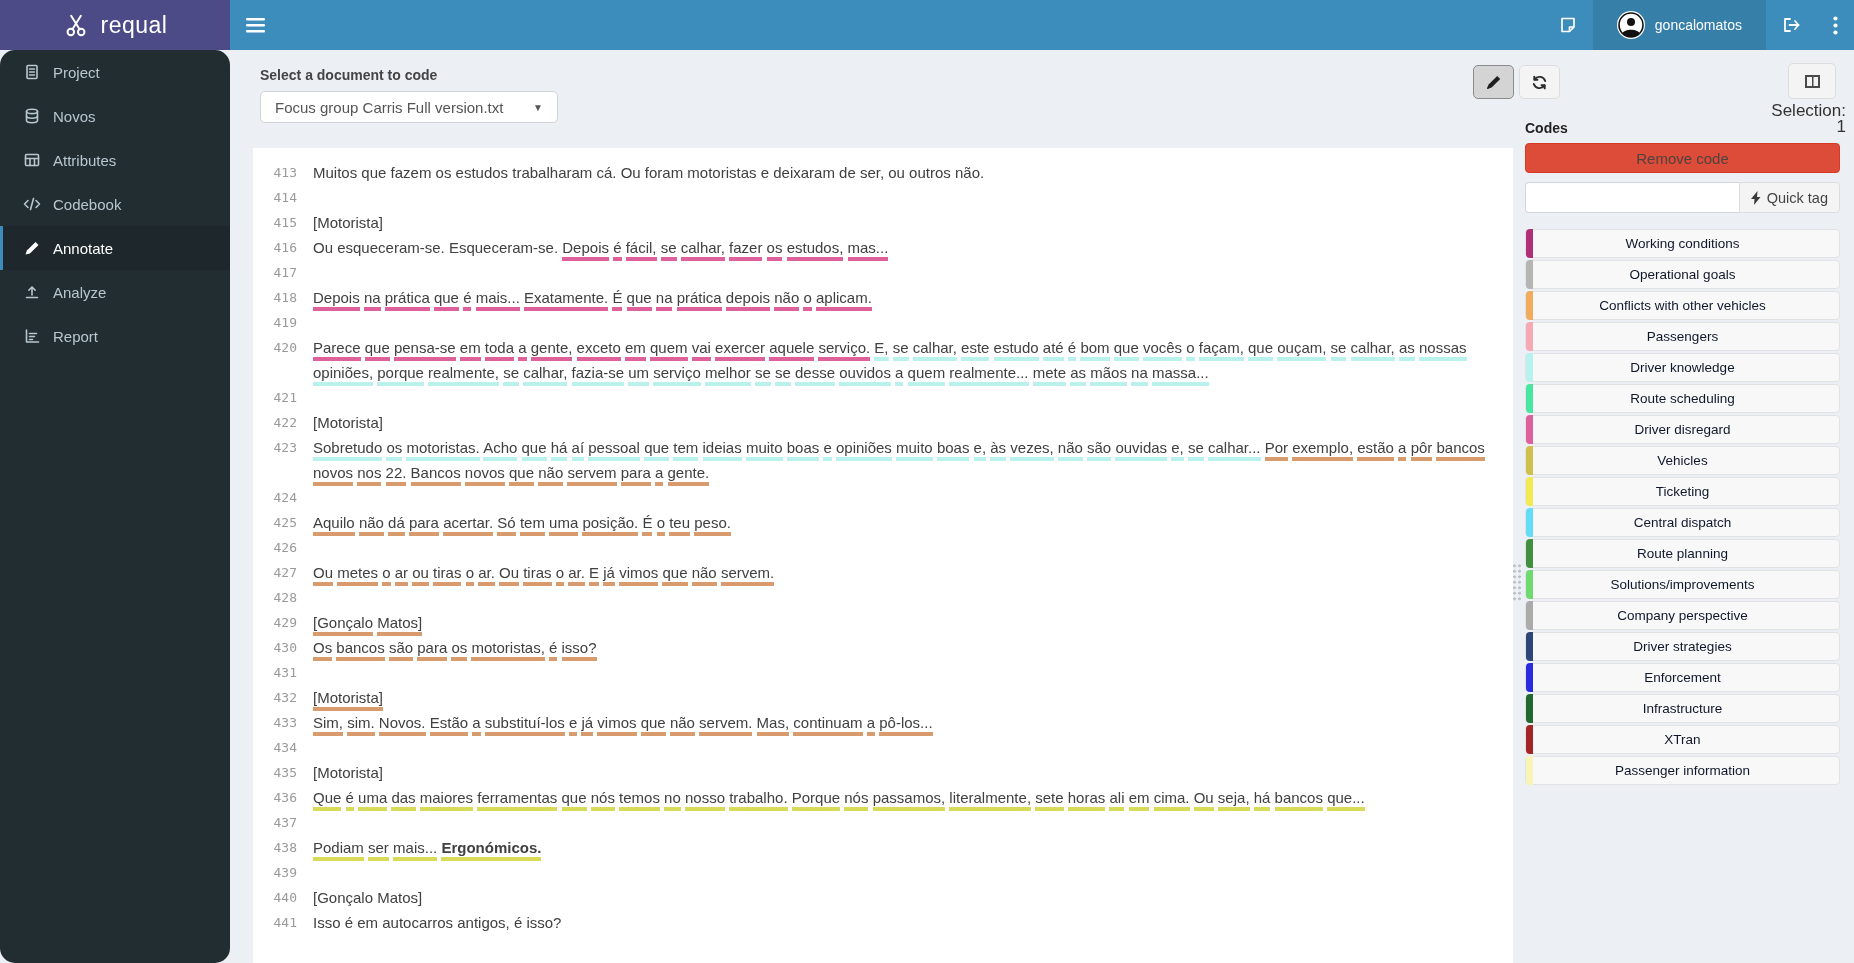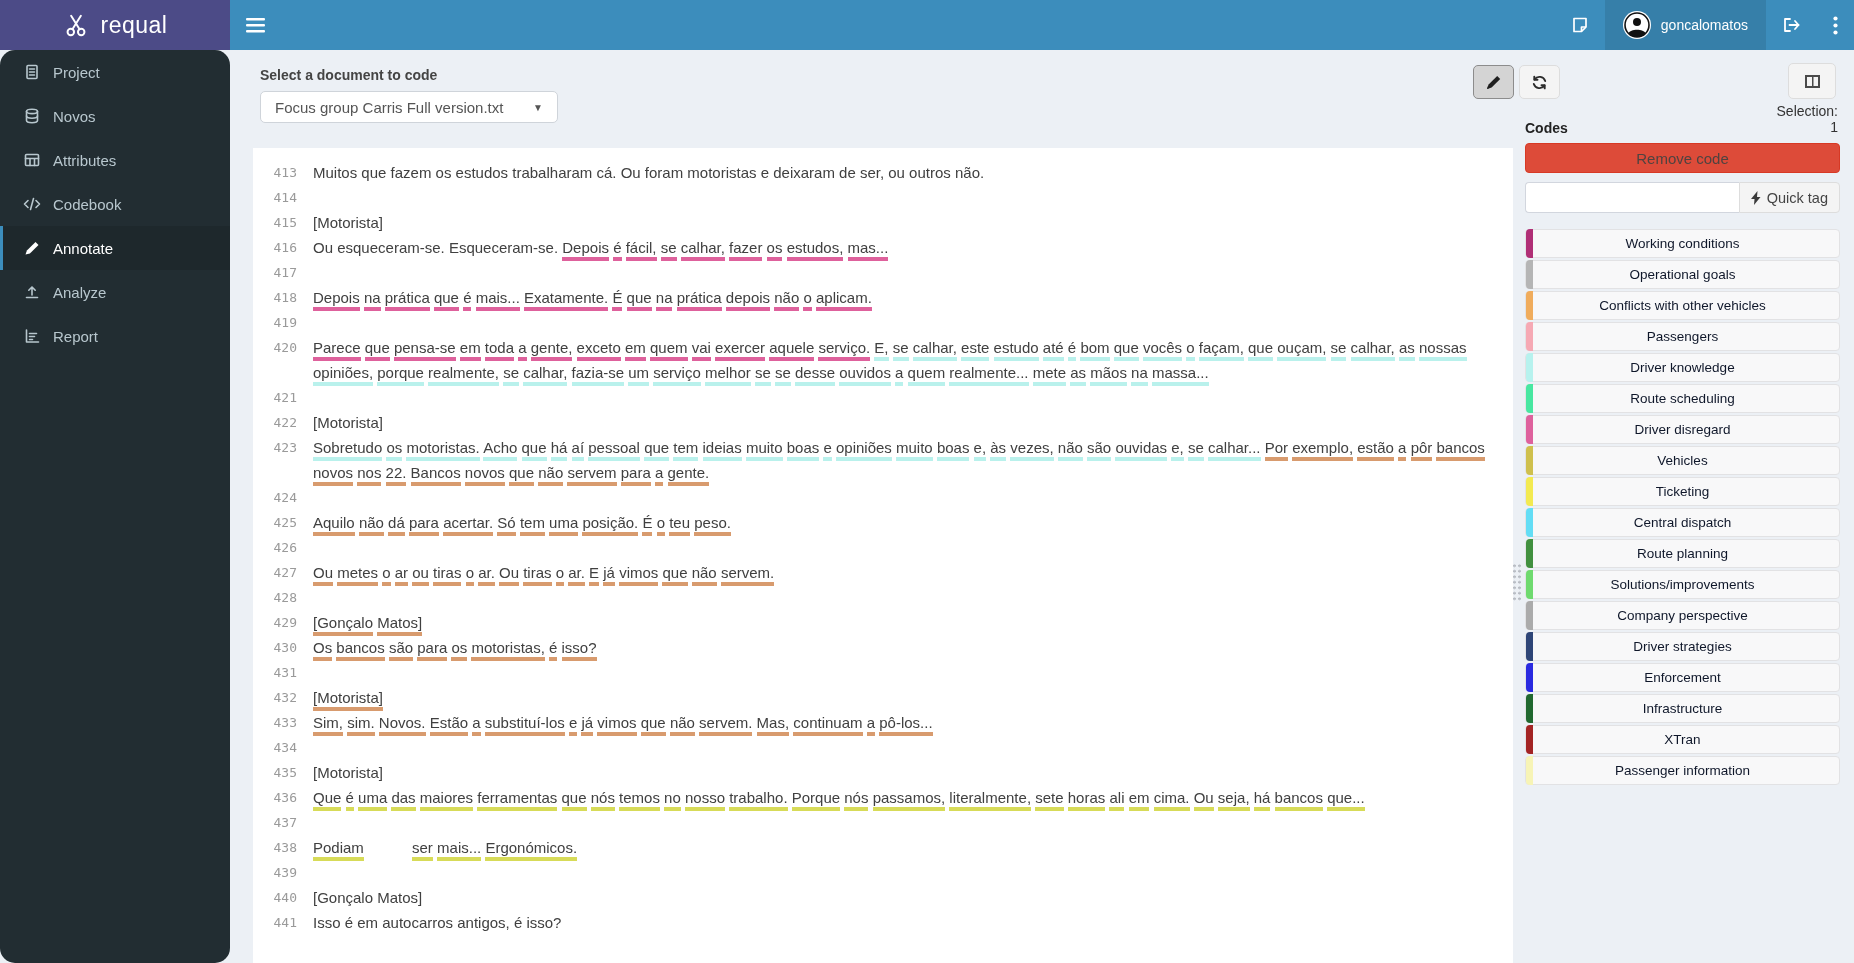--- a/index.html
+++ b/index.html
@@ -8,21 +8,21 @@
 
   
   .brand{position:absolute;left:0;top:0;width:230px;height:50px;background:#4c4b87;
          display:flex;align-items:center;justify-content:center;gap:12px;color:#fff;}
   .brand-name{font-size:23px;letter-spacing:.5px;}
   .topbar{position:absolute;left:230px;top:0;right:0;height:50px;background:#3c8dbc;
           display:flex;align-items:center;color:#fff;}
   .burger{margin-left:16px;cursor:pointer;display:flex;align-items:center;}
   .topbar-right{margin-left:auto;display:flex;align-items:stretch;height:100%;}
   .tb-btn{display:flex;align-items:center;padding:0 16px;cursor:pointer;}
-  .user-block{display:flex;align-items:center;gap:10px;padding:0 18px;background:#367fa9;cursor:pointer;}
+  .user-block{display:flex;align-items:center;gap:10px;padding:0 24px;background:#367fa9;cursor:pointer;}
   .avatar{width:28px;height:28px;border-radius:50%;background:#fff;display:flex;align-items:center;justify-content:center;}
   .username{font-size:14px;}
 
   
   .sidebar{position:absolute;left:0;top:50px;bottom:0;width:230px;background:#222d32;border-radius:15px;}
   .nav-item{display:flex;align-items:center;gap:11px;height:44px;padding-left:19px;
             color:#b8c7ce;font-size:15px;cursor:pointer;border-left:3px solid transparent;}
   .nav-item .nav-ico{width:20px;display:flex;justify-content:center;color:#b8c7ce;}
   .nav-item.active{background:#1e282c;color:#fff;border-left:3px solid #3c8dbc;}
   .nav-item.active .nav-ico{color:#fff;}
@@ -32,21 +32,21 @@
   .select-label{position:absolute;left:30px;top:17px;font-size:14px;font-weight:bold;color:#444;}
   .doc-select{position:absolute;left:30px;top:41px;width:298px;height:32px;background:#fff;
               border:1px solid #cfd4da;border-radius:5px;display:flex;align-items:center;
               padding:0 14px;box-sizing:border-box;font-size:15px;color:#555;cursor:pointer;}
   .doc-select .caret{margin-left:auto;font-size:10px;color:#555;}
   .tool-btn{position:absolute;top:15px;width:41px;height:34px;border-radius:5px;
             display:flex;align-items:center;justify-content:center;cursor:pointer;box-sizing:border-box;}
   .tool-btn.pen{left:1243px;background:#d4d4d4;border:1px solid #8c8c8c;color:#222;}
   .tool-btn.refresh{left:1289px;background:#f4f4f4;border:1px solid #ddd;color:#333;font-size:19px;}
   .tool-btn.layout{left:auto;right:18px;top:13px;width:48px;height:36px;background:#f4f4f4;border:1px solid #ddd;color:#444;}
-  .selection{position:absolute;right:16px;top:53px;text-align:right;font-size:14px;color:#333;line-height:16px;}
+  .selection{position:absolute;right:8px;top:53px;text-align:right;font-size:17px;color:#333;line-height:16px;}
 
   
   .doc-panel{position:absolute;left:23px;top:98px;width:1260px;bottom:0;background:#fff;
              padding:12px 12px 0 6px;box-sizing:border-box;overflow:hidden;}
   .doc-line{display:flex;font-size:15px;line-height:25px;color:#404040;min-height:25px;}
   .ln{flex:none;width:38px;text-align:right;margin-right:16px;
       font-family:"DejaVu Sans Mono",monospace;font-size:13px;color:#9a9a9a;}
   .lt{flex:1;}
   .w{border-bottom:4px solid;padding-bottom:1px;}
 
@@ -324,21 +324,21 @@
         <div class="doc-line">
           <span class="ln">436</span>
           <span class="lt"><span class="w" style="border-bottom-color: rgb(215, 219, 88);">Que</span> <span class="w" style="border-bottom-color: rgb(215, 219, 88);">é</span> <span class="w" style="border-bottom-color: rgb(215, 219, 88);">uma</span> <span class="w" style="border-bottom-color: rgb(215, 219, 88);">das</span> <span class="w" style="border-bottom-color: rgb(215, 219, 88);">maiores</span> <span class="w" style="border-bottom-color: rgb(215, 219, 88);">ferramentas</span> <span class="w" style="border-bottom-color: rgb(215, 219, 88);">que</span> <span class="w" style="border-bottom-color: rgb(215, 219, 88);">nós</span> <span class="w" style="border-bottom-color: rgb(215, 219, 88);">temos</span> <span class="w" style="border-bottom-color: rgb(215, 219, 88);">no</span> <span class="w" style="border-bottom-color: rgb(215, 219, 88);">nosso</span> <span class="w" style="border-bottom-color: rgb(215, 219, 88);">trabalho.</span> <span class="w" style="border-bottom-color: rgb(215, 219, 88);">Porque</span> <span class="w" style="border-bottom-color: rgb(215, 219, 88);">nós</span> <span class="w" style="border-bottom-color: rgb(215, 219, 88);">passamos,</span> <span class="w" style="border-bottom-color: rgb(215, 219, 88);">literalmente,</span> <span class="w" style="border-bottom-color: rgb(215, 219, 88);">sete</span> <span class="w" style="border-bottom-color: rgb(215, 219, 88);">horas</span> <span class="w" style="border-bottom-color: rgb(215, 219, 88);">ali</span> <span class="w" style="border-bottom-color: rgb(215, 219, 88);">em</span> <span class="w" style="border-bottom-color: rgb(215, 219, 88);">cima.</span> <span class="w" style="border-bottom-color: rgb(215, 219, 88);">Ou</span> <span class="w" style="border-bottom-color: rgb(215, 219, 88);">seja,</span> <span class="w" style="border-bottom-color: rgb(215, 219, 88);">há</span> <span class="w" style="border-bottom-color: rgb(215, 219, 88);">bancos</span> <span class="w" style="border-bottom-color: rgb(215, 219, 88);">que...</span></span>
         </div>
         <div class="doc-line">
           <span class="ln">437</span>
           <span class="lt"></span>
         </div>
         <div class="doc-line">
           <span class="ln">438</span>
-          <span class="lt"><span class="w" style="border-bottom-color: rgb(215, 219, 88);">Podiam</span> <span class="w" style="border-bottom-color: rgb(215, 219, 88); margin-left: 44px;">ser</span> <span class="w" style="border-bottom-color: rgb(215, 219, 88);">mais...</span> <span class="w" style="border-bottom-color: rgb(215, 219, 88);">Ergonómicos.</span></span>
+          <span class="lt"><span class="w" style="border-bottom-color: rgb(215, 219, 88);">Podiam</span> <span class="w" style="border-bottom-color: rgb(215, 219, 88);">ser</span> <span class="w" style="border-bottom-color: rgb(215, 219, 88);">mais...</span> <span class="w" style="border-bottom-color: rgb(215, 219, 88); font-weight: bold;">Ergonómicos.</span></span>
         </div>
         <div class="doc-line">
           <span class="ln">439</span>
           <span class="lt"></span>
         </div>
         <div class="doc-line">
           <span class="ln">440</span>
           <span class="lt">[Gonçalo Matos]</span>
         </div>
         <div class="doc-line">

